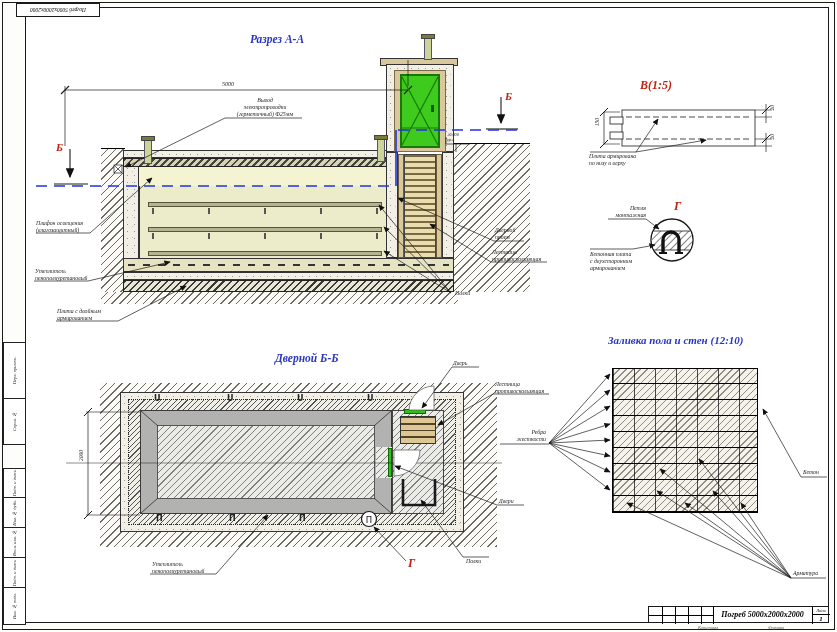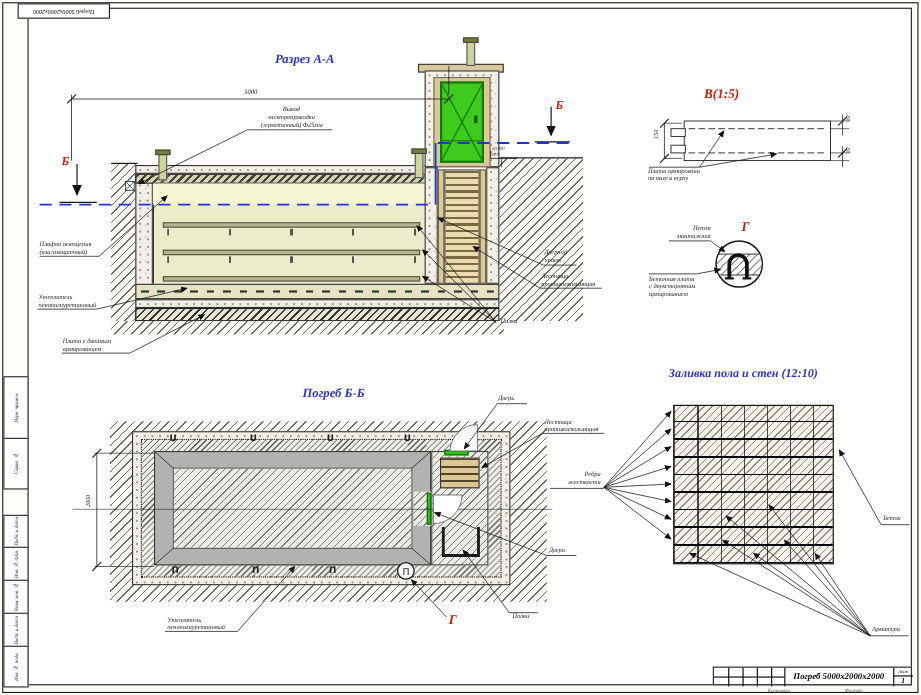--- a/index.html
+++ b/index.html
@@ -296,21 +296,21 @@
       <line x1="791" y1="578" x2="685" y2="503" marker-end="url(#ar)"></line>
       <line x1="791" y1="578" x2="713" y2="491" marker-end="url(#ar)"></line>
       <line x1="791" y1="578" x2="741" y2="503" marker-end="url(#ar)"></line>
       <line x1="791" y1="578" x2="699" y2="459" marker-end="url(#ar)"></line>
       <line x1="791" y1="578" x2="660" y2="469" marker-end="url(#ar)"></line>
     </g>
 
     <text x="369" y="522.5" text-anchor="middle" font-size="8.5" font-family="DejaVu Sans" fill="#111">П</text>
   </svg>
 
-  <div class="title" style="left:250px;top:48px;">Разрез А-А</div>
+  <div class="title" style="left:250px;top:33px;">Разрез А-А</div>
   <div class="dim" style="left:222px;top:81px;">5000</div>
   <div class="title red" style="left:56px;top:141px;font-size:11px;">Б</div>
   <div class="title red" style="left:505px;top:90px;font-size:11px;">Б</div>
   <div class="lbl" style="left:447px;top:133px;font-size:4.2px;line-height:1.1;">±0.000
 ур.з.</div>
   <div class="lbl" style="left:227px;top:97px;text-align:center;width:76px;">Вывод
 электропроводки
 (герметичный) Ф25мм</div>
   <div class="lbl" style="left:36px;top:220px;">Плафон освещения
 (влагозащитный)</div>
@@ -331,21 +331,21 @@
   <div class="lbl" style="left:589px;top:153px;">Плита армирована
 по низу и верху</div>
 
   <div class="title red" style="left:674px;top:199px;font-size:12px;">Г</div>
   <div class="lbl" style="left:614px;top:205px;text-align:right;width:32px;">Петля
 монтажная</div>
   <div class="lbl" style="left:590px;top:251px;">Бетонная плита
 с двухсторонним
 армированием</div>
 
-  <div class="title" style="left:275px;top:352px;">Погреб Б-Б</div>
+  <div class="title" style="left:275px;top:352px;">Дверной Б-Б</div>
   <div class="dim vrot" style="left:78px;top:450px;font-size:5.5px;">2000</div>
   <div class="lbl" style="left:453px;top:360px;">Дверь</div>
   <div class="lbl" style="left:495px;top:381px;">Лестница
 противоскользящая</div>
   <div class="lbl" style="left:499px;top:498px;">Двери</div>
   <div class="lbl" style="left:466px;top:558px;">Полки</div>
   <div class="lbl" style="left:152px;top:561px;">Утеплитель
 пенополиуретановый</div>
   <div class="title red" style="left:408px;top:556px;font-size:12px;">Г</div>
 

